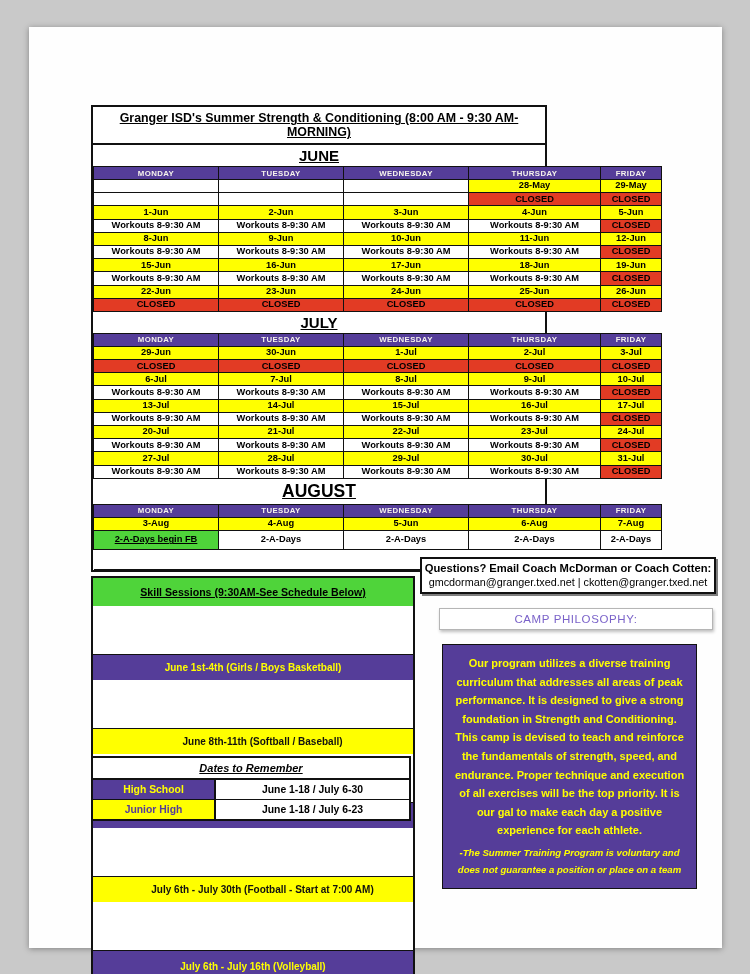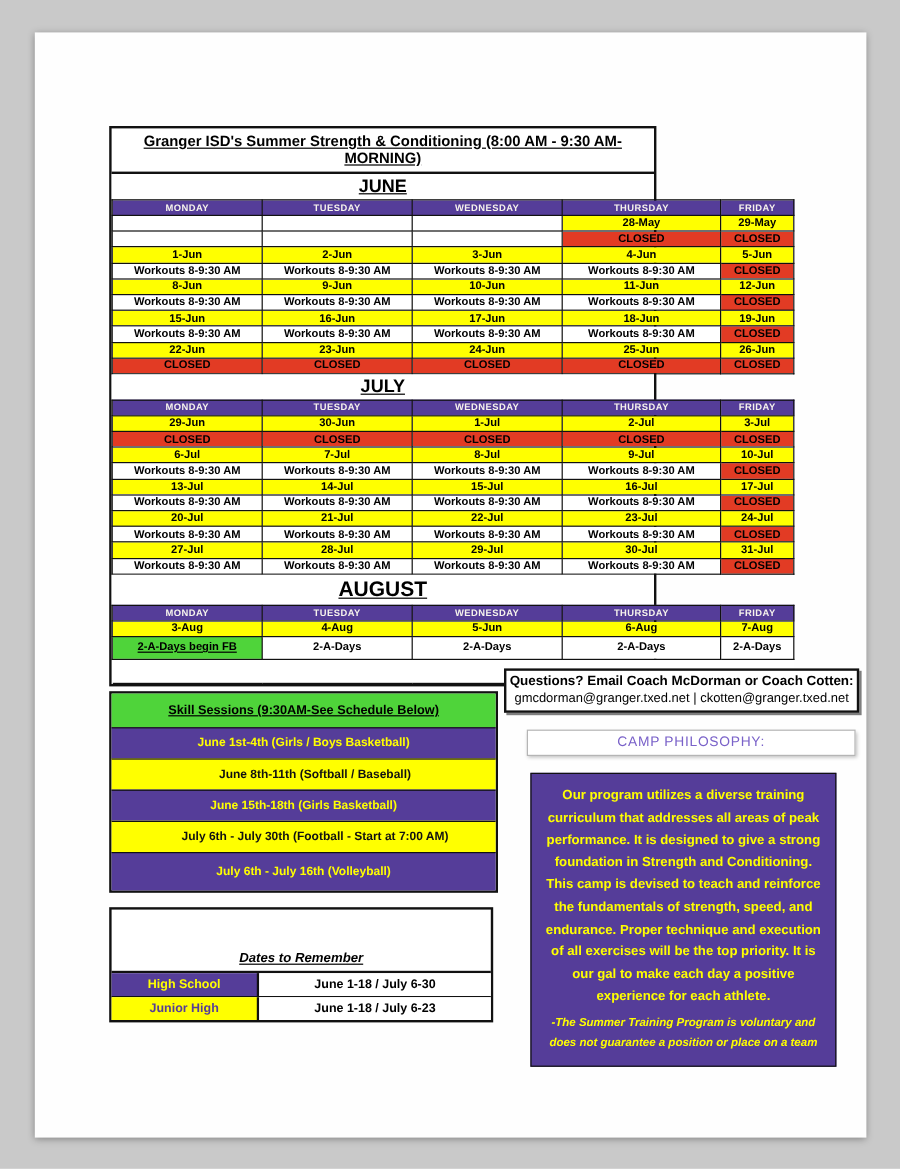--- a/index.html
+++ b/index.html
@@ -45,28 +45,28 @@
   .cal td.closed { background:var(--red); }
   .cal td.green  { background:var(--green); text-decoration:underline; }
   .cal td.blank  { border-left:none; border-right:none; }
   .cal-august tbody tr:nth-child(2) td { height:19px; }
   .cal-august tbody tr:nth-child(3) td { height:20px; }
 
   
   .skill-box { position:absolute; left:62px; top:549px; width:324px; border:2px solid #111; background:#fff; }
   .skill-header { background:var(--green); text-align:center; font-weight:bold; font-size:10.6px; padding:8px 16px; }
   .skill-header span { text-decoration:underline; }
-  .skill-item { border-top:1px solid #111; text-align:center; font-size:10px; font-weight:bold; padding:7px 0; }
+  .skill-item { border-top:1px solid #111; text-align:center; font-size:10px; font-weight:bold; padding:7px 0;margin-top:48px; }
   .skill-item.purple { background:var(--purple); color:var(--yellow); }
   .skill-item.yellow { background:var(--yellow); color:#111;padding-left:19px; }
   .skill-item:last-child { padding:10px 0; }
 
   
   .dates-box { position:absolute; left:62px; top:729px; width:320px; border:2px solid #111; background:#fff; }
-  .dates-title { text-align:center; font-weight:bold; font-style:italic; font-size:11px; padding:4px 0; border-bottom:2px solid #111;margin-top:31px; }
+  .dates-title { text-align:center; font-weight:bold; font-style:italic; font-size:11px; padding:4px 0; border-bottom:2px solid #111; }
   .dates-title span { text-decoration:underline; }
   .dates-row { display:flex; }
   .dates-row + .dates-row { border-top:1px solid #111; }
   .dates-label { width:123px; text-align:center; font-weight:bold; font-size:10.4px; padding:4px 0; border-right:2px solid #111; }
   .dates-label.purple { background:var(--purple); color:var(--yellow); }
   .dates-label.yellow { background:var(--yellow); color:var(--purple); }
   .dates-value { flex:1; text-align:center; font-weight:bold; font-size:10.4px; padding:4px 0; background:#fff; color:#000; }
 
   
   .questions-box {

